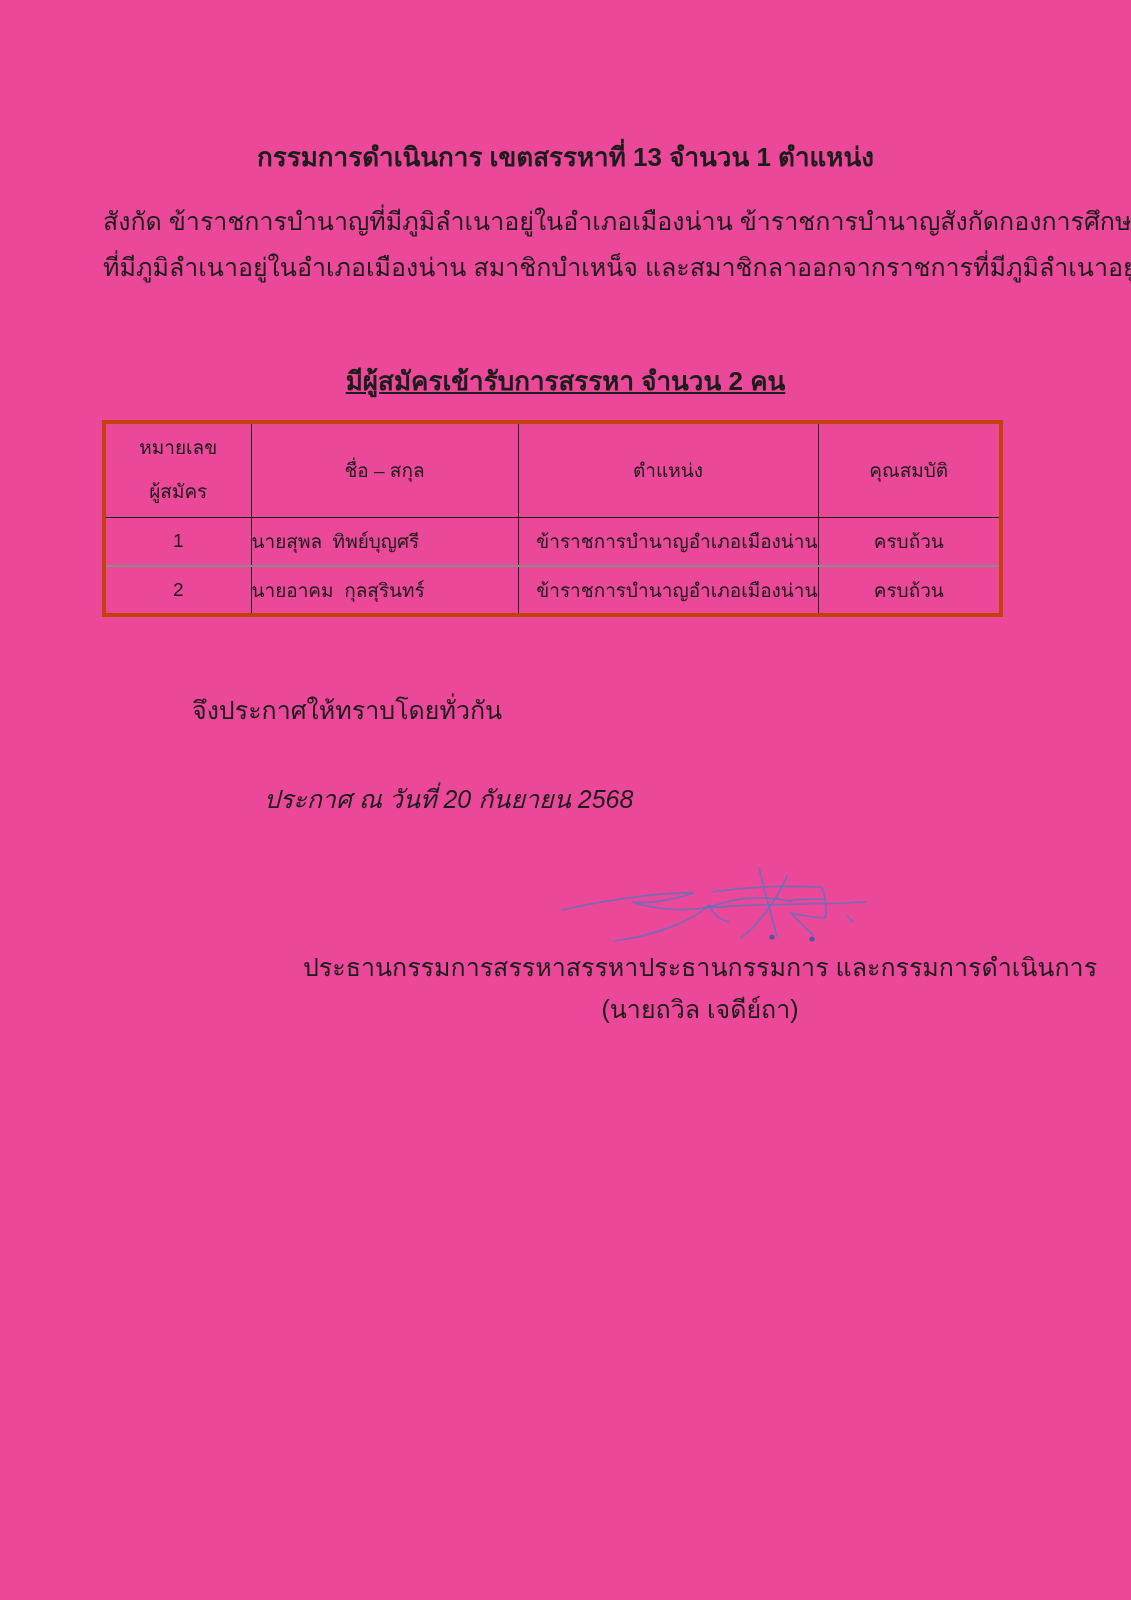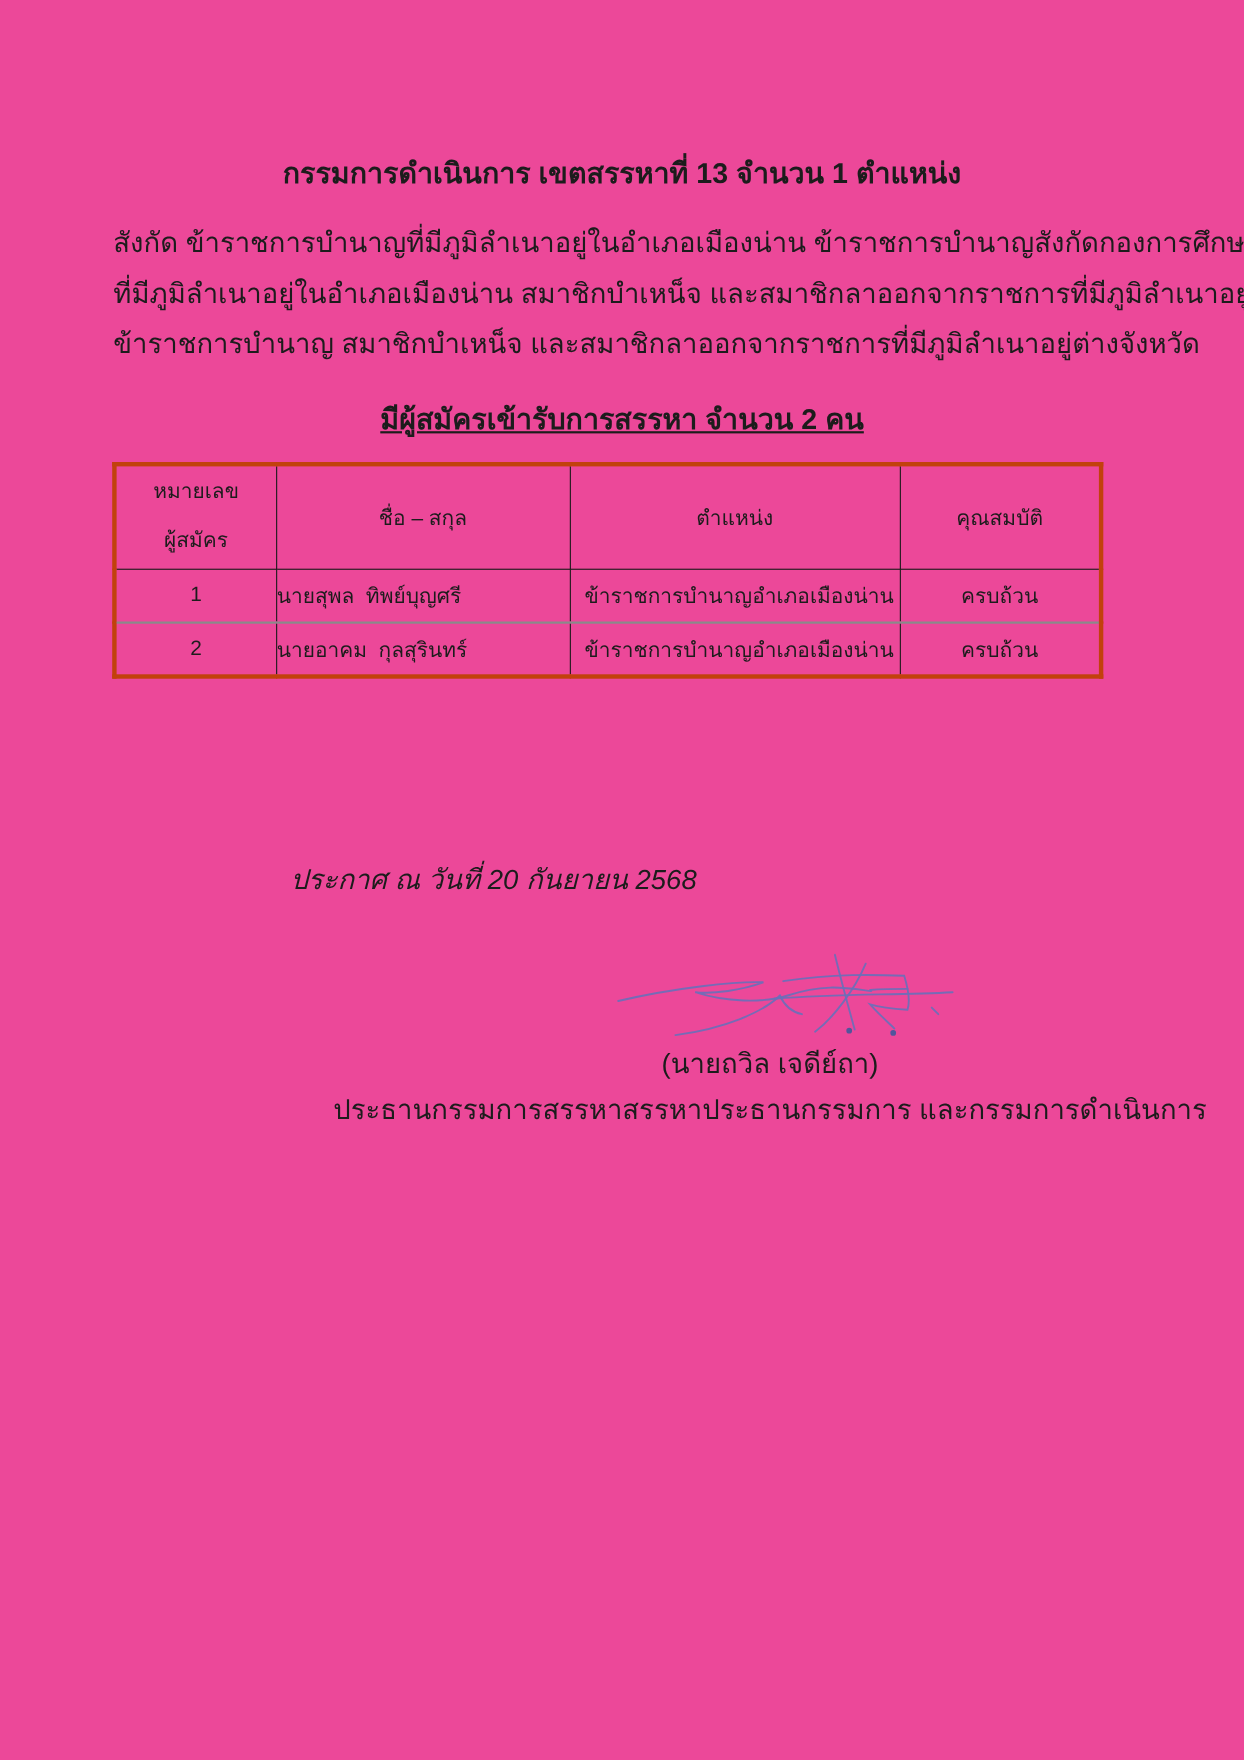--- a/index.html
+++ b/index.html
@@ -42,21 +42,21 @@
   }
   table.applicants thead th { height:95px; text-align:center; }
   table.applicants tbody td { height:49px; }
   tr.data-row-2 td { border-top:2px solid #8a8a8a; }
   .col-no  { width:147px; }
   .col-name{ width:267px; }
   .col-pos { width:300px; }
   .col-qual{ width:183px; }
   td.cell-no, td.cell-qual { text-align:center; }
   td.cell-name { text-align:left; white-space:pre-wrap; }
-  td.cell-pos  { text-align:center; padding-left:8px; }
+  td.cell-pos  { text-align:right; padding-left:8px; }
   .hdr-two-line span { display:block; line-height:44px; }
   .closing-line   { position:absolute; top:690px;  left:192px; }
   .date-line      { position:absolute; top:779px;  left:264px;font-style:italic; }
   .signature-wrap { position:absolute; top:848px;  left:543px; width:352px; height:100px; }
   .signature-wrap svg { width:100%; height:100%; }
   .sig-stroke { fill:none; stroke:#6b6fb8; stroke-width:1.7; stroke-linecap:round; opacity:.92; }
   .sig-dot    { fill:#52559c; }
   .sign-block {
     position:absolute; top:946px; left:277px; width:846px;
     text-align:center;
@@ -66,21 +66,20 @@
 </head>
 <body>
 
 <div class="page">
 
   <div class="doc-title">กรรมการดำเนินการ เขตสรรหาที่ 13 จำนวน 1 ตำแหน่ง</div>
 
   <div class="body-paragraph">
     <span class="pline">สังกัด ข้าราชการบำนาญที่มีภูมิลำเนาอยู่ในอำเภอเมืองน่าน ข้าราชการบำนาญสังกัดกองการศึกษาเทศบาลเมืองน่าน</span>
     <span class="pline">ที่มีภูมิลำเนาอยู่ในอำเภอเมืองน่าน สมาชิกบำเหน็จ และสมาชิกลาออกจากราชการที่มีภูมิลำเนาอยู่ในอำเภอเมืองน่าน</span>
-    <span class="pline">ข้าราชการบำนาญ สมาชิกบำเหน็จ และสมาชิกลาออกจากราชการที่มีภูมิลำเนาอยู่ต่างจังหวัด</span>
   </div>
 
   <div class="doc-subtitle">มีผู้สมัครเข้ารับการสรรหา จำนวน 2 คน</div>
 
   <table class="applicants">
     <colgroup>
       <col class="col-no">
         <col class="col-name">
         <col class="col-pos">
         <col class="col-qual">
@@ -105,36 +104,37 @@
       </tr>
       <tr class="data-row-2">
         <td class="cell-no">2</td>
         <td class="cell-name">นายอาคม  กุลสุรินทร์</td>
         <td class="cell-pos">ข้าราชการบำนาญอำเภอเมืองน่าน</td>
         <td class="cell-qual">ครบถ้วน</td>
       </tr>
     </tbody>
   </table>
 
+  <div class="closing-line">จึงประกาศให้ทราบโดยทั่วกัน</div>
 
   <div class="date-line">ประกาศ ณ วันที่ 20 กันยายน 2568</div>
 
   <div class="signature-wrap">
     <svg viewBox="0 0 350 100" xmlns="http://www.w3.org/2000/svg">
       <path class="sig-stroke" d="M18,62 C70,50 125,44 150,45 C130,52 105,56 88,54 C115,63 150,64 172,57 C205,46 225,50 248,53"></path>
       <path class="sig-stroke" d="M70,93 C115,87 150,72 165,57 C169,66 176,72 185,74"></path>
       <path class="sig-stroke" d="M160,60 C220,55 270,57 322,54"></path>
       <path class="sig-stroke" d="M168,44 C215,37 250,38 278,39 C282,52 283,64 281,70 C268,69 254,67 247,65 C255,74 263,81 269,87"></path>
       <path class="sig-stroke" d="M247,52 C260,51 272,51 281,51"></path>
       <path class="sig-stroke" d="M215,20 C221,45 228,70 233,88"></path>
       <path class="sig-stroke" d="M243,28 C233,52 213,78 197,90"></path>
       <path class="sig-stroke" d="M303,68 L309,74"></path>
       <circle class="sig-dot" cx="228" cy="89" r="2.6"></circle>
       <circle class="sig-dot" cx="268" cy="91" r="2.6"></circle>
     </svg>
   </div>
 
   <div class="sign-block">
+    <span class="sig-line">ประธานกรรมการสรรหาสรรหาประธานกรรมการ และกรรมการดำเนินการ</span>
     <span class="sig-line">(นายถวิล  เจดีย์ถา)</span>
-    <span class="sig-line">ประธานกรรมการสรรหาสรรหาประธานกรรมการ และกรรมการดำเนินการ</span>
   </div>
 
 </div>
 
 </body></html>

